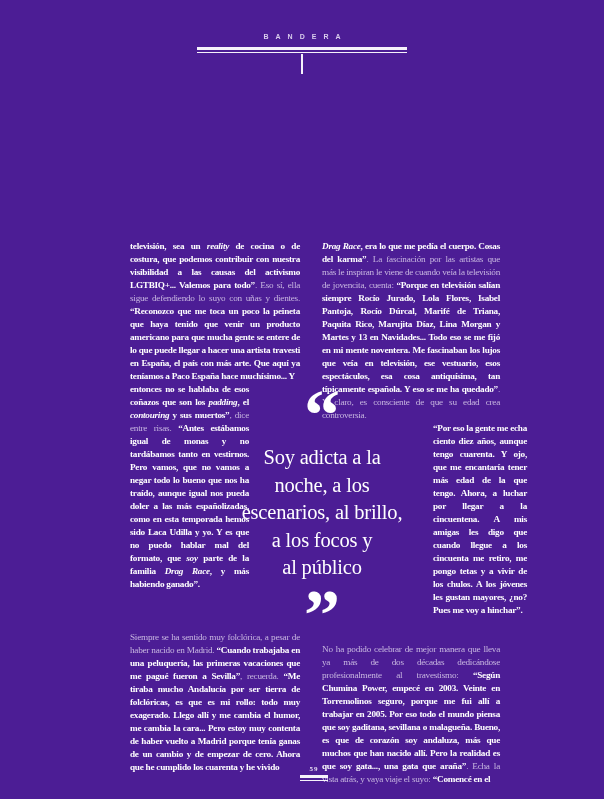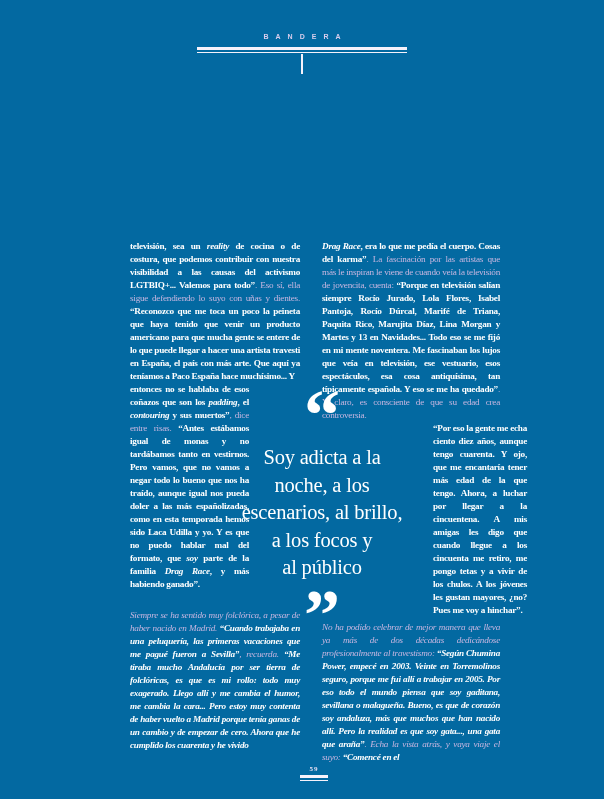--- a/index.html
+++ b/index.html
@@ -1,18 +1,18 @@
 <!DOCTYPE html>
 <html lang="es"><head>
 <meta charset="utf-8">
 <style>
   html,body{margin:0;padding:0;background:#444;}
   .page{
     position:relative;width:604px;height:799px;margin:0 auto;
-    background:#0369a1;overflow:hidden;
+    background:#4c1d95;overflow:hidden;
     font-family:"Liberation Serif",serif;
   }
   
   .header-label{
     position:absolute;top:33px;left:0;width:100%;text-align:center;
     font-family:"Liberation Sans",sans-serif;font-size:7px;font-weight:bold;
     letter-spacing:7px;text-indent:7px;color:#d9cdec;
   }
   .header-rule{position:absolute;top:47px;left:197px;width:210px;}
   .rule-thick{height:3px;background:#f6f2fb;}
@@ -22,21 +22,21 @@
   .col{
     position:absolute;top:240px;text-align:justify;
     font-size:9.2px;line-height:13px;letter-spacing:-0.25px;
     color:#c7b6e0;
   }
   .col-left{left:130px;width:170px;}
   .col-right{left:322px;width:178px;}
   .seg{display:block;}
   .seg-narrow-left{width:119px;min-height:222px;font-family:Liberation Serif, serif;}
   .seg-narrow-right{width:94px;margin-left:111px;min-height:168px;}
-  .seg-para{margin-top:4px;font-style:italic;}
+  .seg-para{margin-top:26px;}
   .run-b{color:#ffffff;font-weight:700;}
   .run-bi{color:#ffffff;font-weight:700;font-style:italic;}
   .run-r{color:#c7b6e0;font-weight:400;}
   
   .pull-quote{
     position:absolute;left:223px;top:392px;width:198px;
     text-align:center;color:#ffffff;
   }
   .quote-mark{
     display:block;font-family:"Liberation Serif",serif;font-weight:700;

